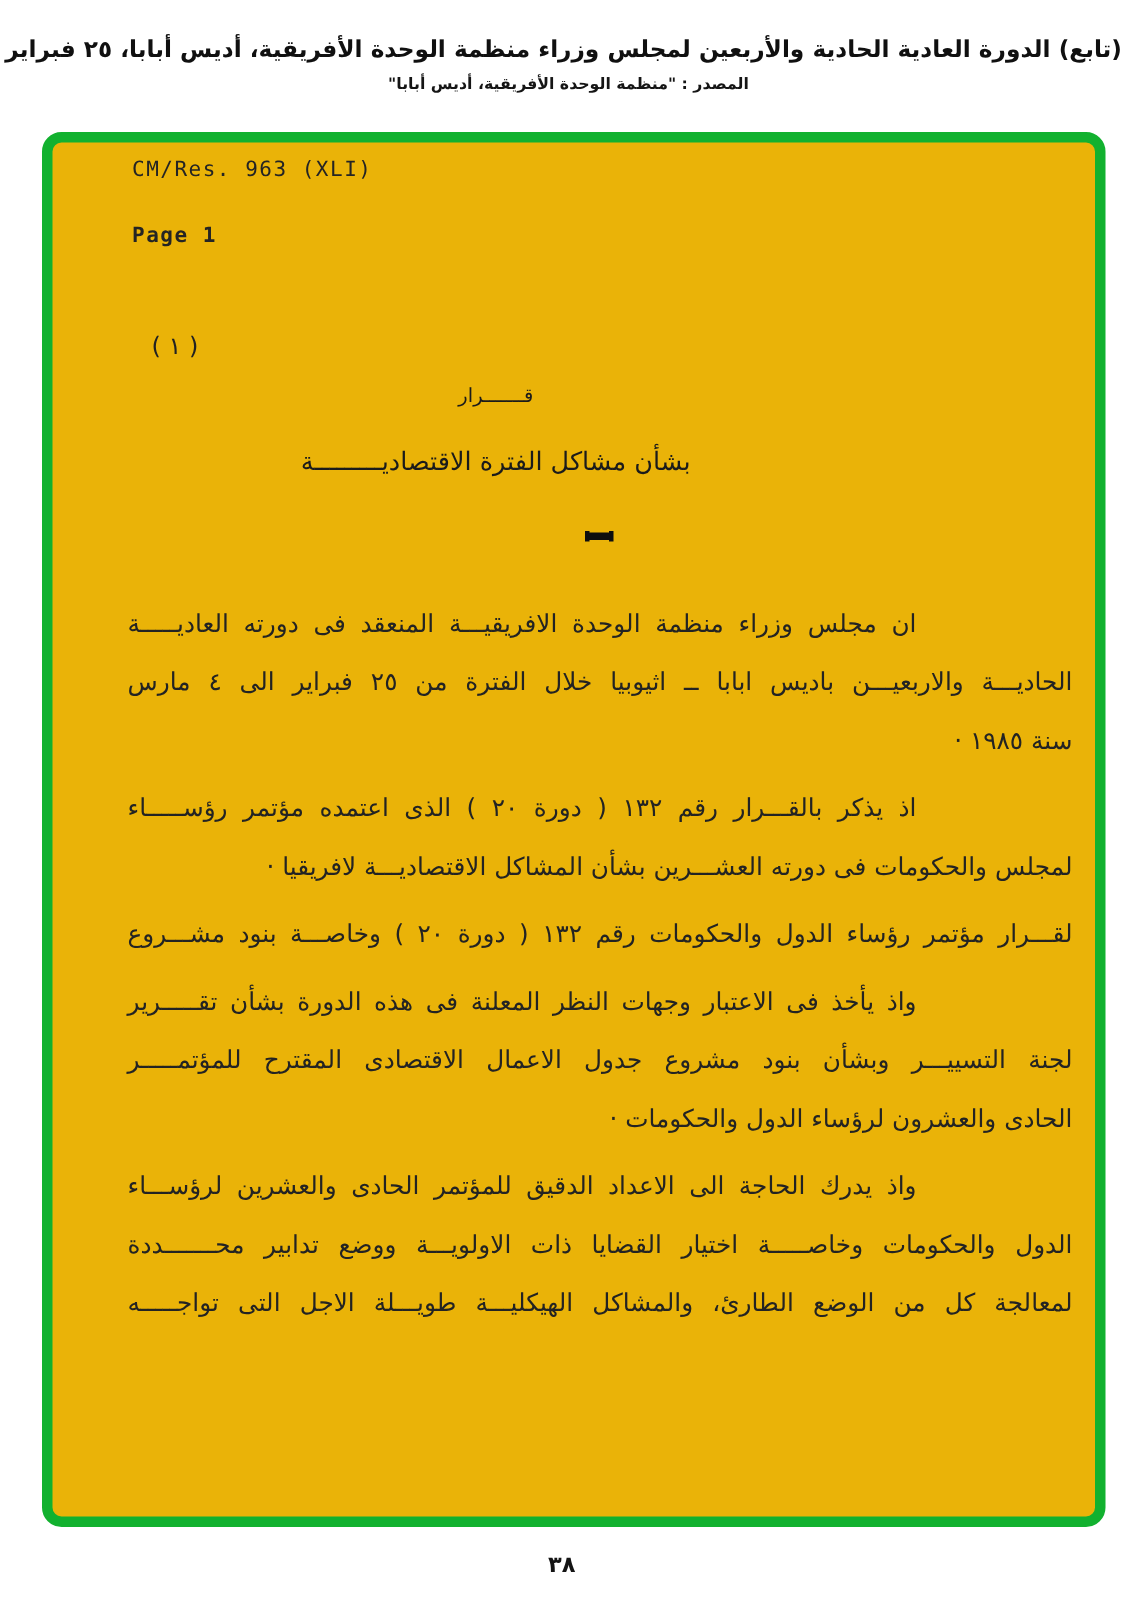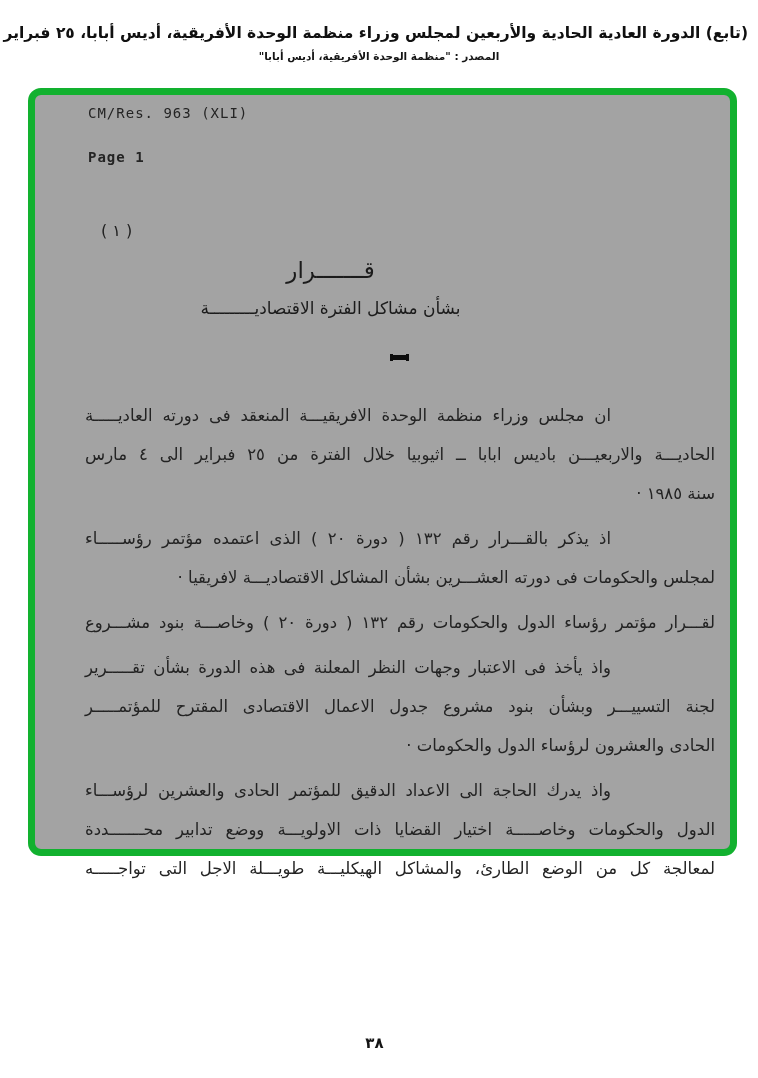--- a/index.html
+++ b/index.html
@@ -18,41 +18,41 @@
   .hdr-session{
     direction:rtl;font-weight:bold;font-size:15.5px;color:#101010;
     padding:0 10px;white-space:nowrap;
   }
   .hdr-source{
     direction:rtl;font-weight:bold;font-size:10.5px;color:#151515;margin-top:8px;
   }
 
   
   .frame{
-    position:absolute;left:28px;top:88px;width:709px;height:768px;
+    position:absolute;left:28px;top:88px;width:709px;height:930px;
     box-sizing:border-box;border:7px solid var(--frame-green);
-    border-radius:13px;background:#a3a3a3;
+    border-radius:13px;background:#eab308;
   }
   .ref{
     position:absolute;left:53px;top:10px;
     font-family:"DejaVu Sans Mono", monospace;font-size:14px;
     letter-spacing:1px;color:#242424;
   }
   .page-label{
     position:absolute;left:53px;top:54px;
     font-family:"DejaVu Sans Mono", monospace;font-size:14px;
     letter-spacing:1px;font-weight:bold;color:#242424;text-align:center;
   }
   .item-no{
     position:absolute;left:66px;top:126px;
     direction:rtl;font-size:16px;color:#222;
   }
   .res-title{
     position:absolute;top:162px;left:0;right:104px;text-align:center;
-    direction:rtl;font-size:23px;color:#1b1b1b;
+    direction:rtl;font-size:13px;color:#1b1b1b;
   }
   .res-subtitle{
     position:absolute;top:203px;left:0;right:104px;text-align:center;
     direction:rtl;font-size:17px;color:#1b1b1b;
   }
   .sep-dash{
     position:absolute;left:356px;top:260px;width:17px;height:5px;
     background:#0e0e0e;
   }
   .sep-dash:before,.sep-dash:after{

